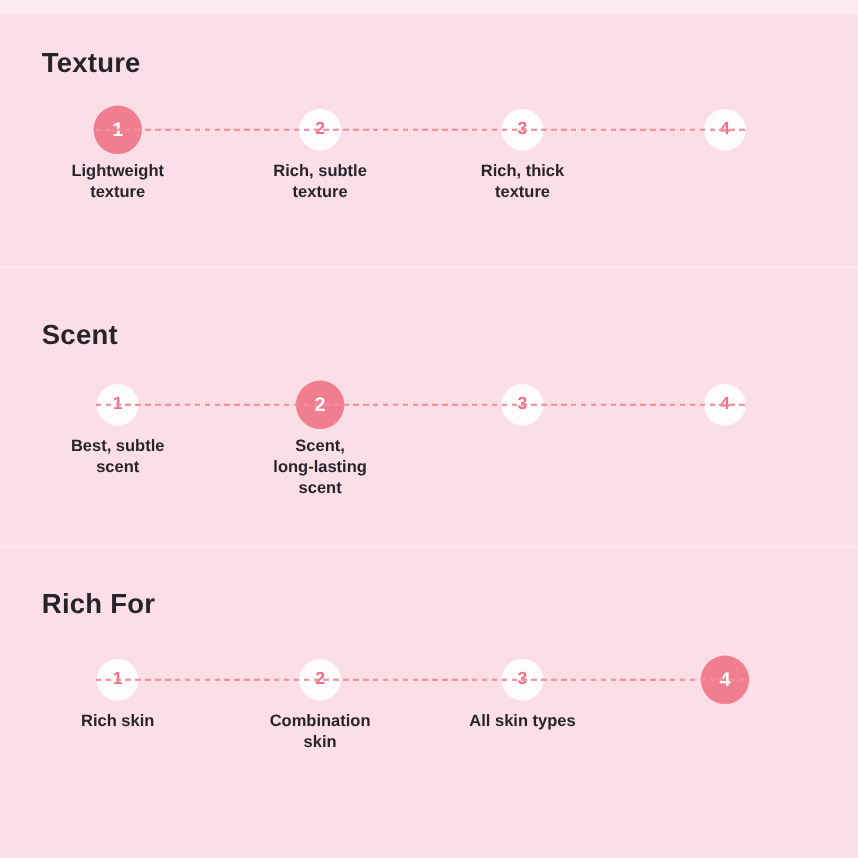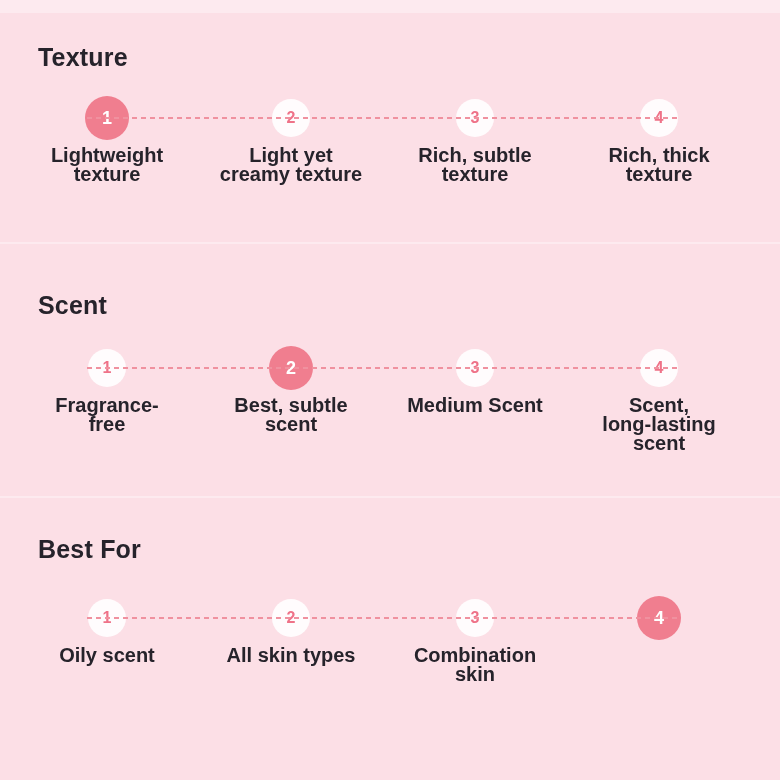--- a/index.html
+++ b/index.html
@@ -72,21 +72,21 @@
     color: #ffffff;
     font-size: 18px;
   }
   .labels-row {
     display: flex;
     margin-top: 6px;
   }
   .step-label {
     width: 184px;
     text-align: center;
-    font-size: 20px;
+    font-size: 15px;
     font-weight: 700;
     line-height: 19px;
     color: var(--text_dark, #26232b);
     white-space: pre-line;
   }
 </style>
 </head>
 <body>
 
 <div id="root">
@@ -114,22 +114,20 @@
           </div>
           <div class="step-col">
             <div class="circle">
               <span>4</span>
             </div>
           </div>
         </div>
         <div class="labels-row">
           <div class="step-label">Lightweight
 texture</div>
-          <div class="step-label">Light yet
-creamy texture</div>
           <div class="step-label">Rich, subtle
 texture</div>
           <div class="step-label">Rich, thick
 texture</div>
         </div>
       </div>
     </div>
     <div class="divider"></div>
     <div class="section sec-1">
       <h2 class="section-title">Scent</h2>
@@ -151,34 +149,31 @@
               <span>3</span>
             </div>
           </div>
           <div class="step-col">
             <div class="circle">
               <span>4</span>
             </div>
           </div>
         </div>
         <div class="labels-row">
-          <div class="step-label">Fragrance-
-free</div>
           <div class="step-label">Best, subtle
 scent</div>
-          <div class="step-label">Medium Scent</div>
           <div class="step-label">Scent,
 long-lasting
 scent</div>
         </div>
       </div>
     </div>
     <div class="divider"></div>
     <div class="section sec-2">
-      <h2 class="section-title">Best For</h2>
+      <h2 class="section-title">Rich For</h2>
       <div class="stepper">
         <div class="circles-row">
           <div class="dashed-connector"></div>
           <div class="step-col">
             <div class="circle">
               <span>1</span>
             </div>
           </div>
           <div class="step-col">
             <div class="circle">
@@ -190,20 +185,20 @@
               <span>3</span>
             </div>
           </div>
           <div class="step-col">
             <div class="circle active">
               <span>4</span>
             </div>
           </div>
         </div>
         <div class="labels-row">
-          <div class="step-label">Oily scent</div>
-          <div class="step-label">All skin types</div>
+          <div class="step-label">Rich skin</div>
           <div class="step-label">Combination
 skin</div>
+          <div class="step-label">All skin types</div>
         </div>
       </div>
     </div>
   </div>
 
 </body></html>

